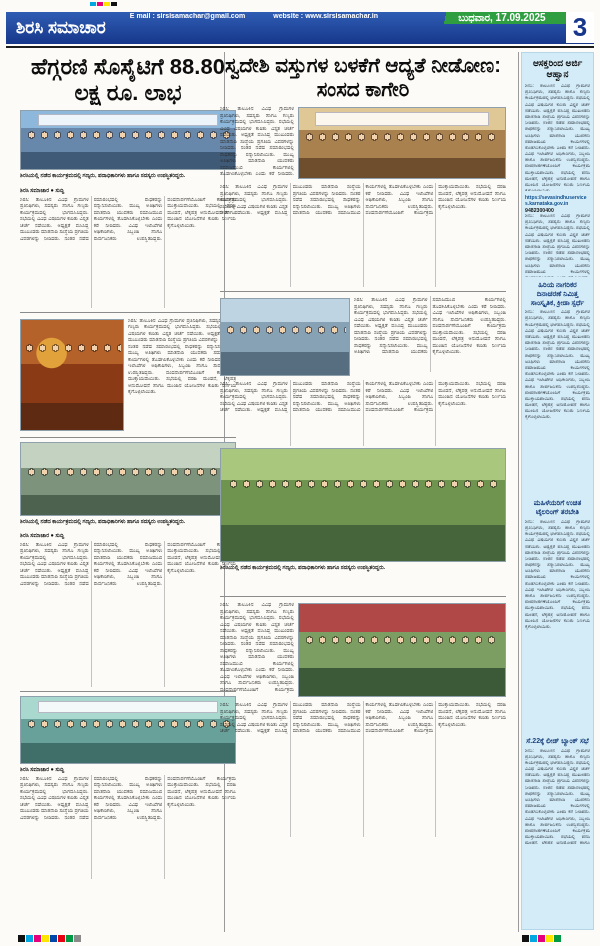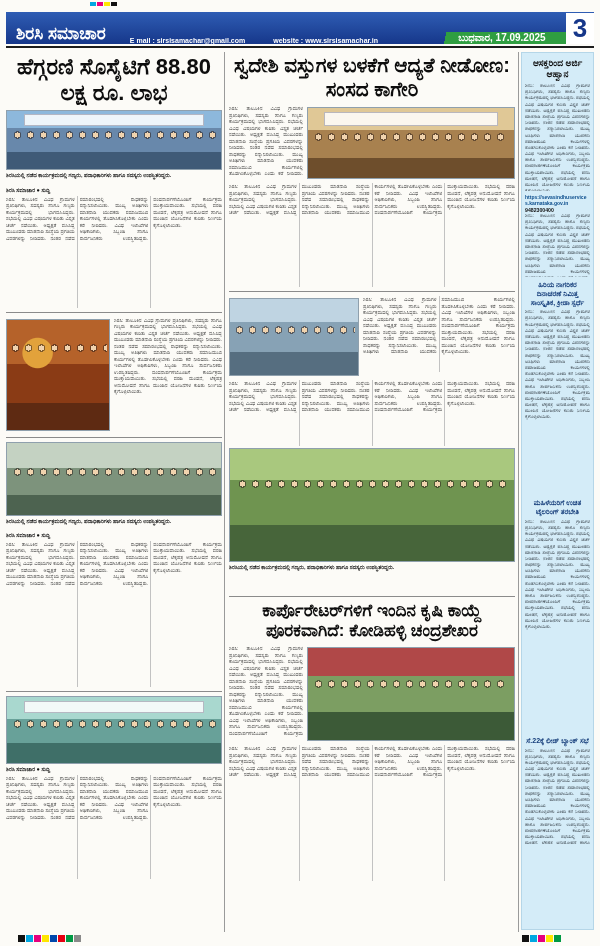--- a/index.html
+++ b/index.html
@@ -3,35 +3,35 @@
 <meta charset="utf-8">
 <style>
   html,body{margin:0;padding:0;background:#e9e7e2;}
   .page{position:relative;width:600px;height:946px;margin:0 auto;background:#fcfbf7;
         font-family:"Liberation Sans","DejaVu Sans",sans-serif;color:#1a1a1a;overflow:hidden;}
   
   .regbar{position:absolute;display:flex;gap:1px;}
   .regbar span{width:7px;height:7px;display:block;}
   .regbar.small span{width:6px;height:4px;}
   
-  .masthead{position:absolute;left:6px;right:6px;top:12px;height:32px;display:flex;align-items:flex-end;
+  .masthead{position:absolute;left:6px;right:6px;top:12px;height:32px;display:flex;align-items:flex-start;
             background:linear-gradient(#2f5db4,#16378a);color:#fff;}
   .mast-title{font-size:17px;font-weight:bold;padding:6px 10px 0 10px;white-space:nowrap;}
   .mast-contact{display:flex;align-items:center;gap:28px;font-size:7px;font-weight:bold;flex:1;padding-left:14px;}
   .mast-slash{width:26px;background:
       linear-gradient(115deg,transparent 44%,#fff 44% 56%,transparent 56%),
       linear-gradient(115deg,transparent 64%,#fff 64% 76%,transparent 76%);}
   .mast-date{background:linear-gradient(100deg,transparent 0 8px,#2f9e41 8px);min-width:128px;
              display:flex;align-items:center;justify-content:center;font-size:10px;font-weight:bold;}
   .mast-page{background:#fff;color:#16378a;width:28px;display:flex;align-items:center;justify-content:center;
              font-size:26px;font-weight:bold;}
   .mast-rule{position:absolute;left:6px;right:6px;top:46px;height:2px;background:#1c1c1c;}
   
-  .col-left {position:absolute;left:6px;  top:52px;width:216px;height:884px;overflow:hidden;}
-  .col-mid  {position:absolute;left:229px;top:52px;width:286px;height:884px;overflow:hidden;}
+  .col-left {position:absolute;left:20px;  top:52px;width:216px;height:884px;overflow:hidden;}
+  .col-mid  {position:absolute;left:220px;top:52px;width:286px;height:884px;overflow:hidden;}
   .col-right{position:absolute;left:521px;top:52px;width:73px;height:878px;overflow:hidden;
              background:#d4ecf8;border:1px solid #b5d6e8;box-sizing:border-box;padding:3px;}
   .vrule{position:absolute;top:52px;height:880px;width:1px;background:#9a9a9a;}
   
   .hl{font-weight:bold;text-align:center;color:#0d0d0d;line-height:1.18;margin:2px 0 4px;}
   .hl.xl{font-size:22px;}
   .hl.lg{font-size:19px;}
   .hl.md{font-size:16px;}
   .dateline{font-size:5.5px;font-weight:bold;margin:1px 0;color:#111;}
   
@@ -150,21 +150,20 @@
       <div class="flex cols c2" style="height:76px;margin:0">ಶಿರಸಿ: ತಾಲೂಕಿನ ವಿವಿಧ ಗ್ರಾಮಗಳ ಪ್ರತಿನಿಧಿಗಳು, ಸದಸ್ಯರು ಹಾಗೂ ಗಣ್ಯರು ಕಾರ್ಯಕ್ರಮದಲ್ಲಿ ಭಾಗವಹಿಸಿದ್ದರು. ಸಭೆಯಲ್ಲಿ ವಿವಿಧ ವಿಷಯಗಳ ಕುರಿತು ವಿಸ್ತೃತ ಚರ್ಚೆ ನಡೆಯಿತು. ಅಧ್ಯಕ್ಷತೆ ವಹಿಸಿದ್ದ ಮುಖಂಡರು ಮಾತನಾಡಿ ಸಂಸ್ಥೆಯ ಪ್ರಗತಿಯ ವಿವರಗಳನ್ನು ನೀಡಿದರು. ನಂತರ ನಡೆದ ಸಮಾರಂಭದಲ್ಲಿ ಸಾಧಕರನ್ನು ಸನ್ಮಾನಿಸಲಾಯಿತು. ಮುಖ್ಯ ಅತಿಥಿಗಳು ಮಾತನಾಡಿ ಯುವಕರು ಸಮಾಜಮುಖಿ ಕಾರ್ಯಗಳಲ್ಲಿ ತೊಡಗಿಸಿಕೊಳ್ಳಬೇಕು ಎಂದು ಕರೆ ನೀಡಿದರು. ವಿವಿಧ ಇಲಾಖೆಗಳ ಅಧಿಕಾರಿಗಳು, ಸಿಬ್ಬಂದಿ ಹಾಗೂ ಸಾರ್ವಜನಿಕರು ಉಪಸ್ಥಿತರಿದ್ದರು. ವಂದನಾರ್ಪಣೆಯೊಂದಿಗೆ ಕಾರ್ಯಕ್ರಮ ಮುಕ್ತಾಯವಾಯಿತು. ಸಭೆಯಲ್ಲಿ ವರದಿ ಮಂಡನೆ, ಲೆಕ್ಕಪತ್ರ ಅನುಮೋದನೆ ಹಾಗೂ ಮುಂದಿನ ಯೋಜನೆಗಳ ಕುರಿತು ನಿರ್ಣಯ ಕೈಗೊಳ್ಳಲಾಯಿತು.</div>
     </div>
     <div class="cols c4" style="height:66px">ಶಿರಸಿ: ತಾಲೂಕಿನ ವಿವಿಧ ಗ್ರಾಮಗಳ ಪ್ರತಿನಿಧಿಗಳು, ಸದಸ್ಯರು ಹಾಗೂ ಗಣ್ಯರು ಕಾರ್ಯಕ್ರಮದಲ್ಲಿ ಭಾಗವಹಿಸಿದ್ದರು. ಸಭೆಯಲ್ಲಿ ವಿವಿಧ ವಿಷಯಗಳ ಕುರಿತು ವಿಸ್ತೃತ ಚರ್ಚೆ ನಡೆಯಿತು. ಅಧ್ಯಕ್ಷತೆ ವಹಿಸಿದ್ದ ಮುಖಂಡರು ಮಾತನಾಡಿ ಸಂಸ್ಥೆಯ ಪ್ರಗತಿಯ ವಿವರಗಳನ್ನು ನೀಡಿದರು. ನಂತರ ನಡೆದ ಸಮಾರಂಭದಲ್ಲಿ ಸಾಧಕರನ್ನು ಸನ್ಮಾನಿಸಲಾಯಿತು. ಮುಖ್ಯ ಅತಿಥಿಗಳು ಮಾತನಾಡಿ ಯುವಕರು ಸಮಾಜಮುಖಿ ಕಾರ್ಯಗಳಲ್ಲಿ ತೊಡಗಿಸಿಕೊಳ್ಳಬೇಕು ಎಂದು ಕರೆ ನೀಡಿದರು. ವಿವಿಧ ಇಲಾಖೆಗಳ ಅಧಿಕಾರಿಗಳು, ಸಿಬ್ಬಂದಿ ಹಾಗೂ ಸಾರ್ವಜನಿಕರು ಉಪಸ್ಥಿತರಿದ್ದರು. ವಂದನಾರ್ಪಣೆಯೊಂದಿಗೆ ಕಾರ್ಯಕ್ರಮ ಮುಕ್ತಾಯವಾಯಿತು. ಸಭೆಯಲ್ಲಿ ವರದಿ ಮಂಡನೆ, ಲೆಕ್ಕಪತ್ರ ಅನುಮೋದನೆ ಹಾಗೂ ಮುಂದಿನ ಯೋಜನೆಗಳ ಕುರಿತು ನಿರ್ಣಯ ಕೈಗೊಳ್ಳಲಾಯಿತು.</div>
 
     <div class="photo ph-garden">
       <div class="heads" style="top:26%"></div>
     </div>
     <div class="caption" style="height:28px">ಶಿರಸಿಯಲ್ಲಿ ನಡೆದ ಕಾರ್ಯಕ್ರಮದಲ್ಲಿ ಗಣ್ಯರು, ಪದಾಧಿಕಾರಿಗಳು ಹಾಗೂ ಸದಸ್ಯರು ಉಪಸ್ಥಿತರಿದ್ದರು.</div>
     <div class="hrule"></div>
 
-    <div class="hl lg" style="font-size:17px">ಕಾರ್ಪೊರೇಟರ್‌ಗಳಿಗೆ ಇಂದಿನ ಕೃಷಿ ಕಾಯ್ದೆ ಪೂರಕವಾಗಿದೆ: ಕೋಡಿಹಳ್ಳಿ ಚಂದ್ರಶೇಖರ</div>
     <div class="row">
       <div class="minitext" style="width:74px;height:92px">ಶಿರಸಿ: ತಾಲೂಕಿನ ವಿವಿಧ ಗ್ರಾಮಗಳ ಪ್ರತಿನಿಧಿಗಳು, ಸದಸ್ಯರು ಹಾಗೂ ಗಣ್ಯರು ಕಾರ್ಯಕ್ರಮದಲ್ಲಿ ಭಾಗವಹಿಸಿದ್ದರು. ಸಭೆಯಲ್ಲಿ ವಿವಿಧ ವಿಷಯಗಳ ಕುರಿತು ವಿಸ್ತೃತ ಚರ್ಚೆ ನಡೆಯಿತು. ಅಧ್ಯಕ್ಷತೆ ವಹಿಸಿದ್ದ ಮುಖಂಡರು ಮಾತನಾಡಿ ಸಂಸ್ಥೆಯ ಪ್ರಗತಿಯ ವಿವರಗಳನ್ನು ನೀಡಿದರು. ನಂತರ ನಡೆದ ಸಮಾರಂಭದಲ್ಲಿ ಸಾಧಕರನ್ನು ಸನ್ಮಾನಿಸಲಾಯಿತು. ಮುಖ್ಯ ಅತಿಥಿಗಳು ಮಾತನಾಡಿ ಯುವಕರು ಸಮಾಜಮುಖಿ ಕಾರ್ಯಗಳಲ್ಲಿ ತೊಡಗಿಸಿಕೊಳ್ಳಬೇಕು ಎಂದು ಕರೆ ನೀಡಿದರು. ವಿವಿಧ ಇಲಾಖೆಗಳ ಅಧಿಕಾರಿಗಳು, ಸಿಬ್ಬಂದಿ ಹಾಗೂ ಸಾರ್ವಜನಿಕರು ಉಪಸ್ಥಿತರಿದ್ದರು. ವಂದನಾರ್ಪಣೆಯೊಂದಿಗೆ ಕಾರ್ಯಕ್ರಮ ಮುಕ್ತಾಯವಾಯಿತು. ಸಭೆಯಲ್ಲಿ ವರದಿ ಮಂಡನೆ, ಲೆಕ್ಕಪತ್ರ ಅನುಮೋದನೆ ಹಾಗೂ ಮುಂದಿನ ಯೋಜನೆಗಳ ಕುರಿತು ನಿರ್ಣಯ ಕೈಗೊಳ್ಳಲಾಯಿತು.</div>
       <div class="flex photo ph-farmers">
         <div class="heads"></div>
       </div>
     </div>
     <div class="cols c4" style="height:136px">ಶಿರಸಿ: ತಾಲೂಕಿನ ವಿವಿಧ ಗ್ರಾಮಗಳ ಪ್ರತಿನಿಧಿಗಳು, ಸದಸ್ಯರು ಹಾಗೂ ಗಣ್ಯರು ಕಾರ್ಯಕ್ರಮದಲ್ಲಿ ಭಾಗವಹಿಸಿದ್ದರು. ಸಭೆಯಲ್ಲಿ ವಿವಿಧ ವಿಷಯಗಳ ಕುರಿತು ವಿಸ್ತೃತ ಚರ್ಚೆ ನಡೆಯಿತು. ಅಧ್ಯಕ್ಷತೆ ವಹಿಸಿದ್ದ ಮುಖಂಡರು ಮಾತನಾಡಿ ಸಂಸ್ಥೆಯ ಪ್ರಗತಿಯ ವಿವರಗಳನ್ನು ನೀಡಿದರು. ನಂತರ ನಡೆದ ಸಮಾರಂಭದಲ್ಲಿ ಸಾಧಕರನ್ನು ಸನ್ಮಾನಿಸಲಾಯಿತು. ಮುಖ್ಯ ಅತಿಥಿಗಳು ಮಾತನಾಡಿ ಯುವಕರು ಸಮಾಜಮುಖಿ ಕಾರ್ಯಗಳಲ್ಲಿ ತೊಡಗಿಸಿಕೊಳ್ಳಬೇಕು ಎಂದು ಕರೆ ನೀಡಿದರು. ವಿವಿಧ ಇಲಾಖೆಗಳ ಅಧಿಕಾರಿಗಳು, ಸಿಬ್ಬಂದಿ ಹಾಗೂ ಸಾರ್ವಜನಿಕರು ಉಪಸ್ಥಿತರಿದ್ದರು. ವಂದನಾರ್ಪಣೆಯೊಂದಿಗೆ ಕಾರ್ಯಕ್ರಮ ಮುಕ್ತಾಯವಾಯಿತು. ಸಭೆಯಲ್ಲಿ ವರದಿ ಮಂಡನೆ, ಲೆಕ್ಕಪತ್ರ ಅನುಮೋದನೆ ಹಾಗೂ ಮುಂದಿನ ಯೋಜನೆಗಳ ಕುರಿತು ನಿರ್ಣಯ ಕೈಗೊಳ್ಳಲಾಯಿತು.</div>
   </div>
 
   <div class="col-right">

